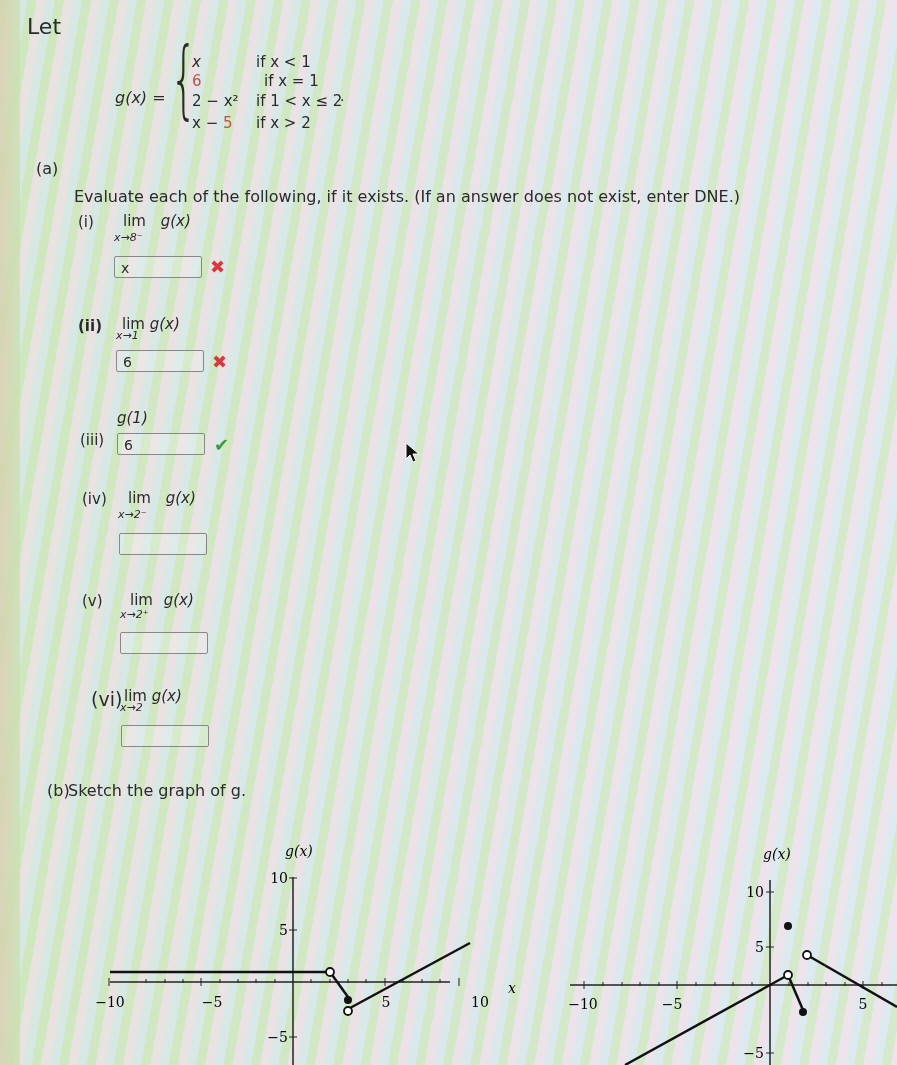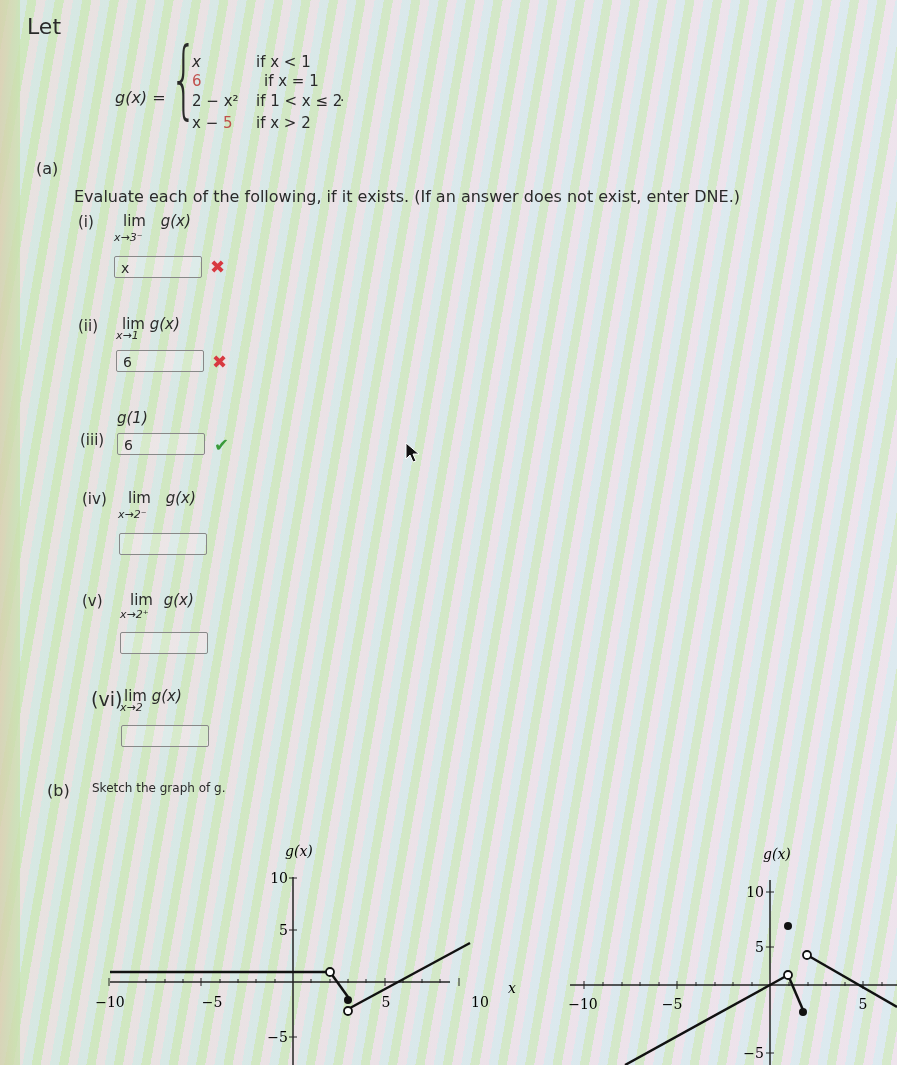--- a/index.html
+++ b/index.html
@@ -46,26 +46,26 @@
 <div class="pw-row" style="left:192px;top:114px;"><span>x − </span><span class="red">5</span></div>
 <div class="pw-row" style="left:256px;top:114px;text-align:right;">if x &gt; 2</div>
 <div class="abs" style="left:340px;top:88px;font-size:14px;">.</div>
 
 <div class="abs" style="left:36px;top:159px;font-size:16px;">(a)</div>
 <div class="abs" style="left:74px;top:159px;font-size:16px;white-space:nowrap;margin-top:28px;">Evaluate each of the following, if it exists. (If an answer does not exist, enter DNE.)</div>
 
 <div class="abs" style="left:78px;top:213px;font-size:15px;">(i)</div>
 <div class="lim" style="left:123px;top:212px;">
   <span>lim</span> <span class="it" style="margin-left:10px;">g(x)</span>
-  <span class="sub" style="left:-9px;top:19px;">x→3⁻</span>
+  <span class="sub" style="left:-9px;top:19px;">x→8⁻</span>
 </div>
 <div class="answer-box" style="left:114px;top:256px;">x</div>
 <div class="mark-x" style="left:210px;top:256px;">✖</div>
 
-<div class="abs" style="left:78px;top:317px;font-size:15px;">(ii)</div>
+<div class="abs" style="left:78px;top:317px;font-size:15px;font-weight:bold;">(ii)</div>
 <div class="lim" style="left:122px;top:315px;">
   <span>lim</span> <span class="it">g(x)</span>
   <span class="sub" style="left:-6px;top:14px;">x→1</span>
 </div>
 <div class="answer-box" style="left:116px;top:350px;">6</div>
 <div class="mark-x" style="left:212px;top:351px;">✖</div>
 
 <div class="abs" style="left:80px;top:431px;font-size:15px;">(iii)</div>
 <div class="abs it" style="left:117px;top:409px;font-size:15px;">g(1)</div>
 <div class="answer-box" style="left:117px;top:433px;">6</div>
@@ -86,21 +86,21 @@
 <div class="answer-box" style="left:120px;top:632px;"></div>
 
 <div class="abs" style="left:91px;top:688px;font-size:19px;">(vi)</div>
 <div class="lim" style="left:124px;top:687px;">
   <span>lim</span> <span class="it">g(x)</span>
   <span class="sub" style="left:-4px;top:14px;">x→2</span>
 </div>
 <div class="answer-box" style="left:121px;top:725px;"></div>
 
 <div class="abs" style="left:47px;top:781px;font-size:16px;">(b)</div>
-<div class="abs" style="left:92px;top:781px;font-size:12px;"><span>Sketch the graph of g.</span></div>
+<div class="abs" style="left:68px;top:781px;font-size:16px;"><span>Sketch the graph of g.</span></div>
 
 <div class="abs" style="left:90px;top:835px;width:440px;height:230px;">
   <svg width="440" height="230" viewBox="0 0 440 230">
 
     <line x1="20" y1="147" x2="360" y2="147" stroke="#222" stroke-width="1.5"></line>
     <line x1="203" y1="42" x2="203" y2="230" stroke="#222" stroke-width="1.5"></line>
     <g stroke="#222" stroke-width="1">
       <line x1="19" y1="143" x2="19" y2="151"></line>
         <line x1="56" y1="144" x2="56" y2="148"></line>
         <line x1="75" y1="144" x2="75" y2="148"></line>

